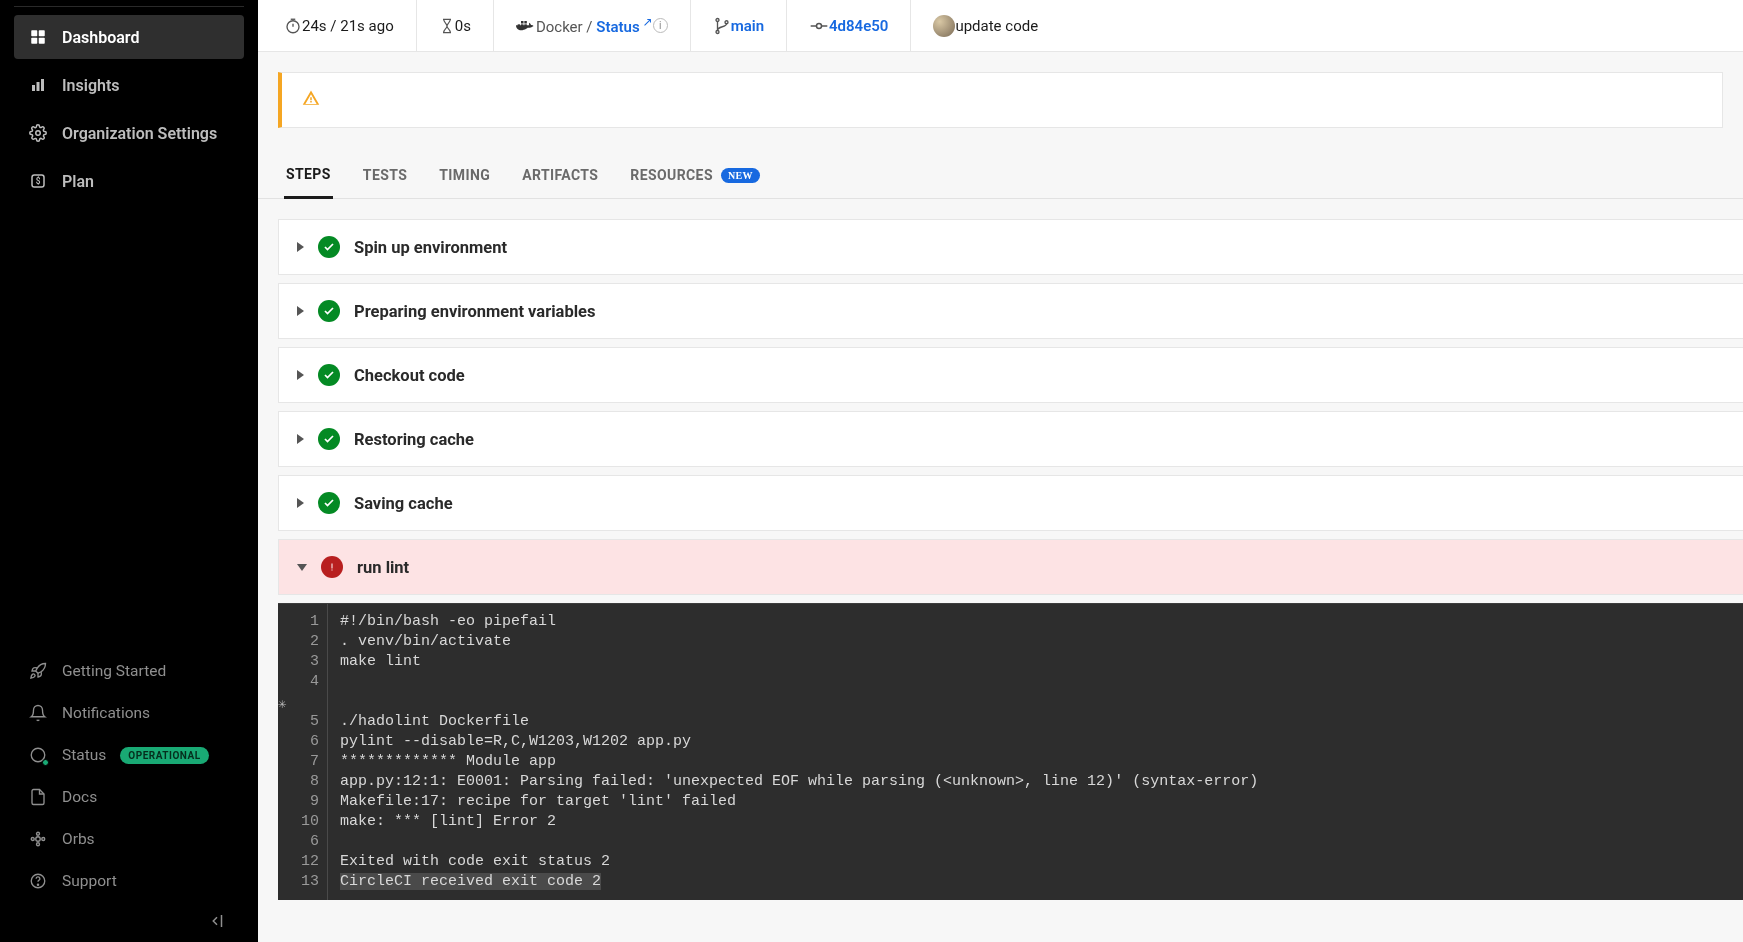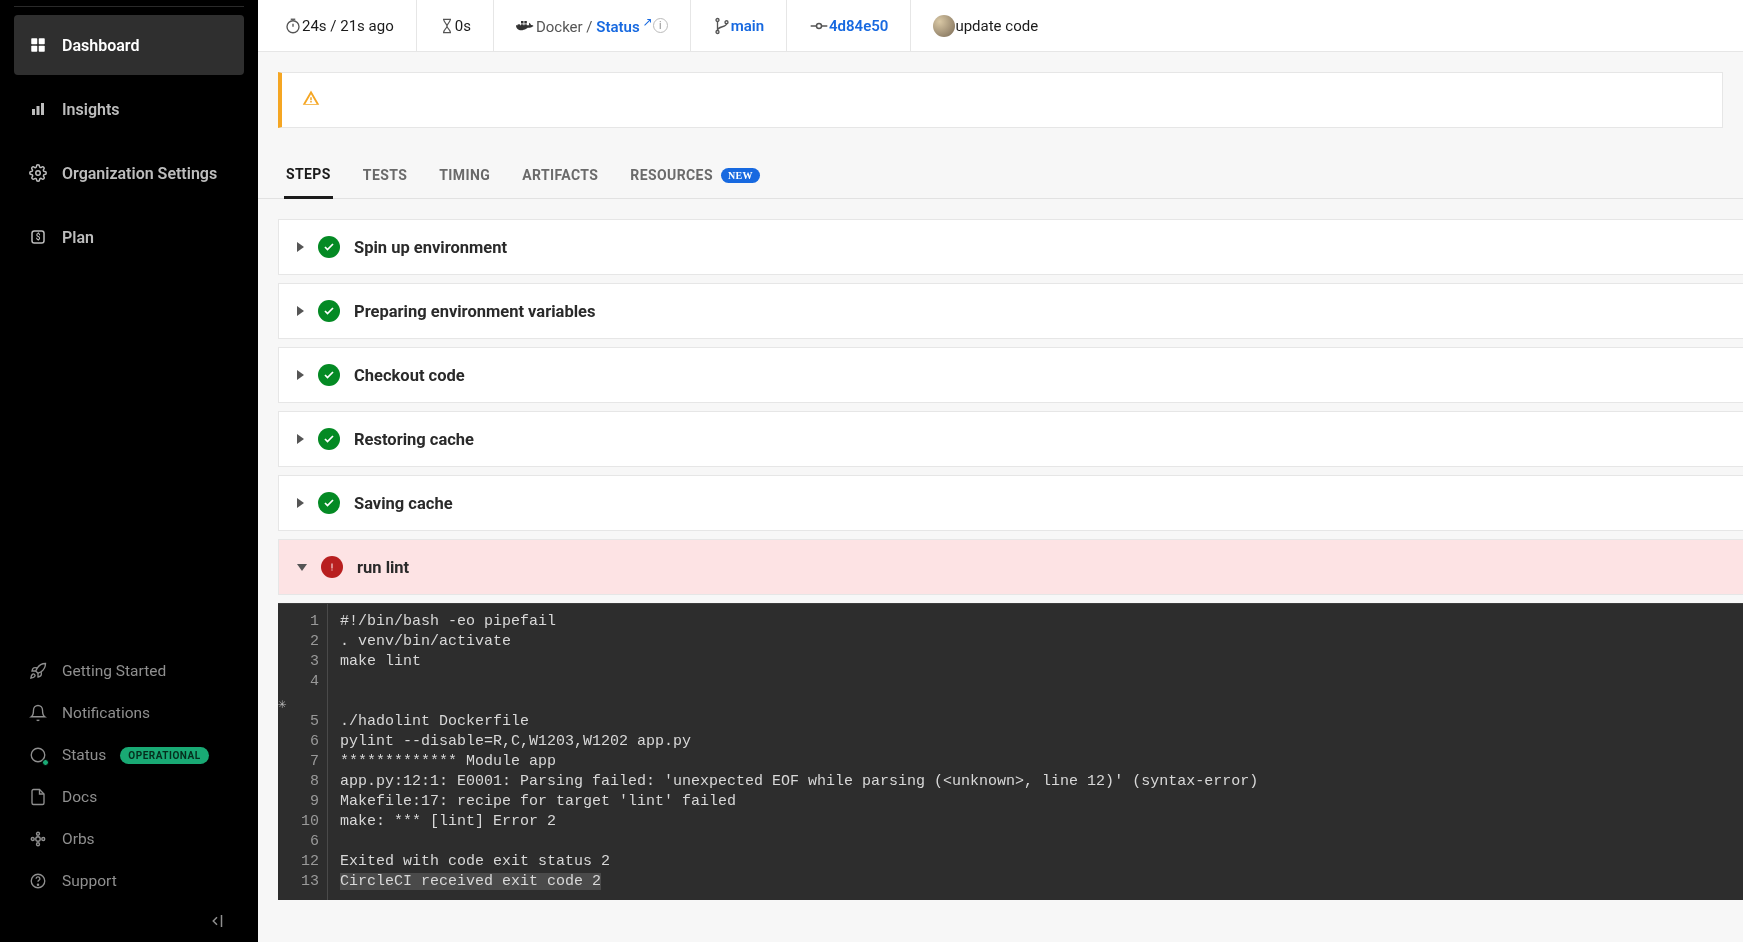--- a/index.html
+++ b/index.html
@@ -10,21 +10,21 @@
 .sidebar { width: 258px; background: #000; color: #aaa; display: flex; flex-direction: column; padding: 6px 0; flex-shrink: 0; }
 .user-block { display: flex; align-items: center; padding: 10px 14px 14px 20px; }
 .avatar { width: 38px; height: 38px; border-radius: 50%; background: radial-gradient(circle at 30% 30%, #d9c8a5, #7a6a55); flex-shrink: 0; }
 .user-text { margin-left: 12px; line-height: 1.25; }
 .user-name { color: #fff; font-weight: 700; font-size: 18px; }
 .user-sub { color: #aaa; font-size: 14px; }
 .user-caret { margin-left: auto; color: #aaa; }
 .user-divider { border: 0; border-top: 1px solid #2a2a2a; margin: 0 14px 8px 14px; }
 
 .nav-list { list-style: none; padding: 0 14px; }
-.nav-item { display: flex; align-items: center; gap: 14px; padding: 20px 14px; border-radius: 4px; color: #bdbdbd; font-size: 16px; font-weight: 600; cursor: pointer; margin-bottom: 4px; }
+.nav-item { display: flex; align-items: center; gap: 14px; padding: 12px 14px; border-radius: 4px; color: #bdbdbd; font-size: 16px; font-weight: 600; cursor: pointer; margin-bottom: 4px; }
 .nav-item.active { background: #2f2f2f; color: #fff; }
 .nav-item .ic { width: 20px; height: 20px; flex-shrink: 0; display: flex; align-items: center; justify-content: center; }
 
 .sidebar-bottom { margin-top: auto; padding: 0 14px 0 14px; }
 .bottom-item { display: flex; align-items: center; gap: 14px; padding: 11px 14px; color: #8f8f8f; font-size: 15.5px; cursor: pointer; }
 .bottom-item .ic { width: 20px; height: 20px; display: flex; align-items: center; justify-content: center; flex-shrink: 0; }
 .status-pill { background: #19a974; color: #052e1d; font-size: 10px; font-weight: 700; padding: 3px 8px; border-radius: 10px; letter-spacing: 0.5px; }
 .status-dot-wrap { position: relative; }
 .status-green-dot { position: absolute; right: -1px; bottom: -1px; width: 7px; height: 7px; border-radius: 50%; background: #19a974; border: 1px solid #000; }
 .collapse-row { display: flex; justify-content: flex-end; padding: 10px 18px 2px; color: #8f8f8f; }

